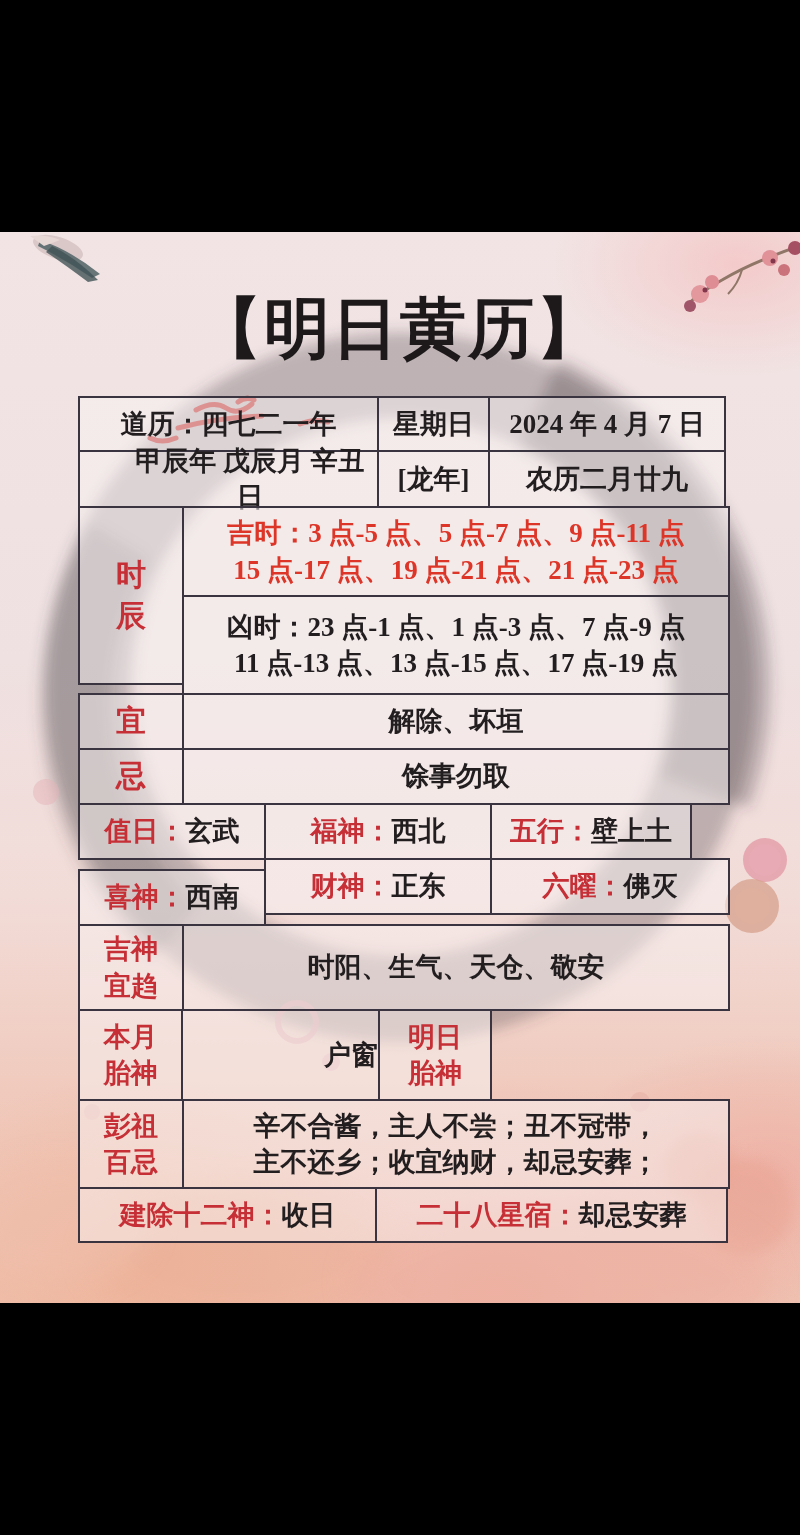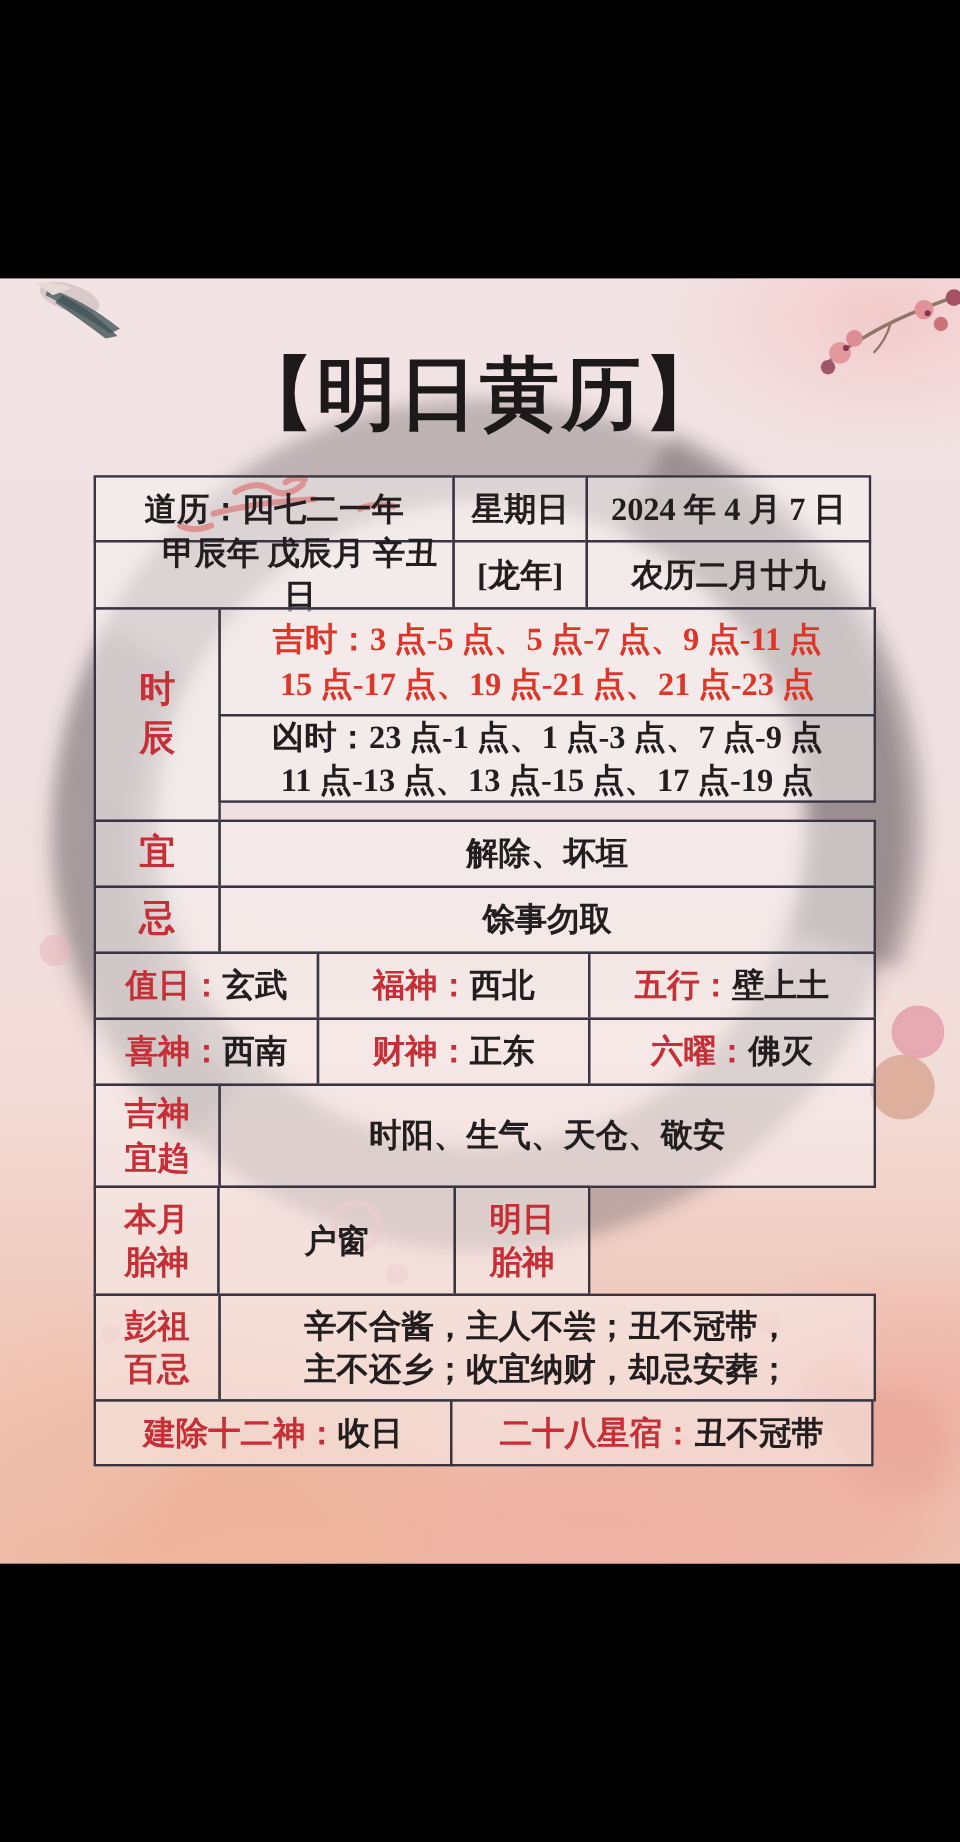--- a/index.html
+++ b/index.html
@@ -131,21 +131,21 @@
       <div class="trow">
         <div class="cell red" style="width:106px;height:179px;font-size:30px;">
           <span class="lines">时</span>
           <span class="lines">辰</span>
         </div>
         <div class="sub" style="width:548px;border-radius:32px;">
           <div class="cell bright" style="width:548px;height:91px;">
             <span class="lines">吉时：3 点-5 点、5 点-7 点、9 点-11 点</span>
             <span class="lines">15 点-17 点、19 点-21 点、21 点-23 点</span>
           </div>
-          <div class="cell blk" style="width:548px;height:74px;">
+          <div class="cell blk" style="width:548px;height:100px;">
             <span class="lines">凶时：23 点-1 点、1 点-3 点、7 点-9 点</span>
             <span class="lines">11 点-13 点、13 点-15 点、17 点-19 点</span>
           </div>
         </div>
       </div>
 
       <div class="trow">
         <div class="cell red" style="width:106px;height:57px;font-size:30px;">
           <span>宜</span>
         </div>
@@ -169,30 +169,30 @@
               <span class="red">值日：</span>
               <span>玄武</span>
             </span>
         </div>
         <div class="cell" style="width:228px;height:57px;">
           <span class="pair">
               <span class="red">福神：</span>
               <span>西北</span>
             </span>
         </div>
-        <div class="cell" style="width:240px;height:57px;align-items:center;">
+        <div class="cell" style="width:202px;height:57px;align-items:center;">
           <span class="pair">
               <span class="red">五行：</span>
               <span>壁上土</span>
             </span>
         </div>
       </div>
 
       <div class="trow">
-        <div class="cell" style="width:188px;height:57px;">
+        <div class="cell" style="width:188px;height:57px;margin-top:11px;">
           <span class="pair">
               <span class="red">喜神：</span>
               <span>西南</span>
             </span>
         </div>
         <div class="cell" style="width:228px;height:57px;">
           <span class="pair">
               <span class="red">财神：</span>
               <span>正东</span>
             </span>
@@ -213,21 +213,21 @@
         <div class="cell" style="width:548px;height:87px;">
           <span>时阳、生气、天仓、敬安</span>
         </div>
       </div>
 
       <div class="trow">
         <div class="cell red" style="width:105px;height:92px;">
           <span class="lines">本月</span>
           <span class="lines">胎神</span>
         </div>
-        <div class="cell" style="width:199px;height:92px;">
+        <div class="cell" style="width:199px;height:92px;align-items:flex-end;">
           <span>户窗</span>
         </div>
         <div class="cell red" style="width:114px;height:92px;">
           <span class="lines">明日</span>
           <span class="lines">胎神</span>
         </div>
       </div>
 
       <div class="trow">
         <div class="cell red" style="width:106px;height:90px;">
@@ -243,20 +243,20 @@
       <div class="trow">
         <div class="cell" style="width:299px;height:56px;">
           <span class="pair">
               <span class="red">建除十二神：</span>
               <span>收日</span>
             </span>
         </div>
         <div class="cell" style="width:353px;height:56px;">
           <span class="pair">
               <span class="red">二十八星宿：</span>
-              <span>丑不冠带</span>
+              <span>却忌安葬</span>
             </span>
         </div>
       </div>
 
     </div>
   </div>
 </div>
 
 </body></html>

